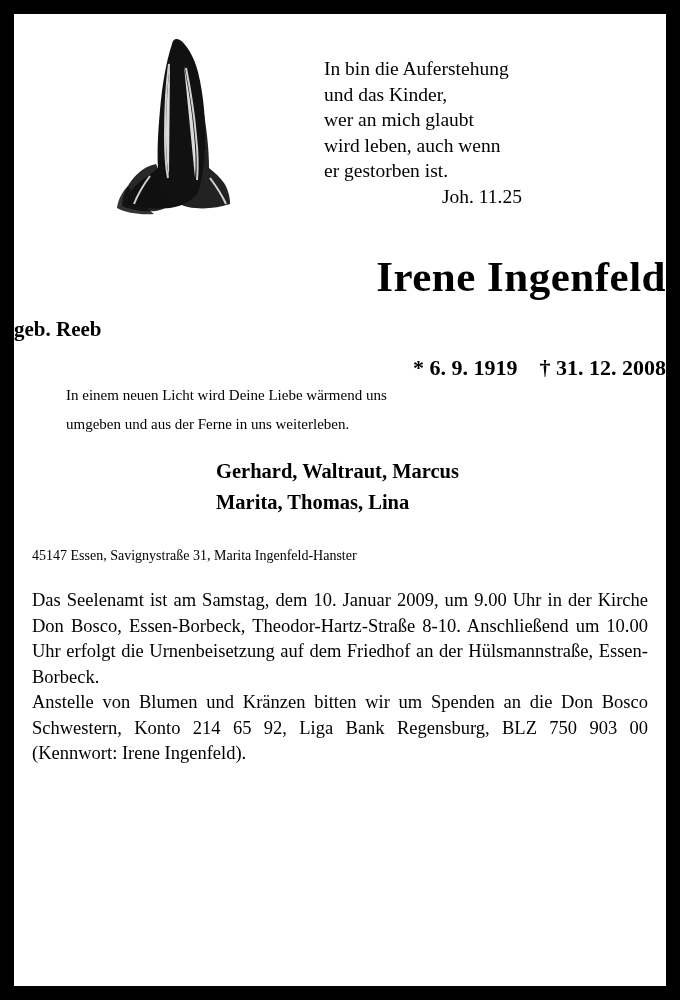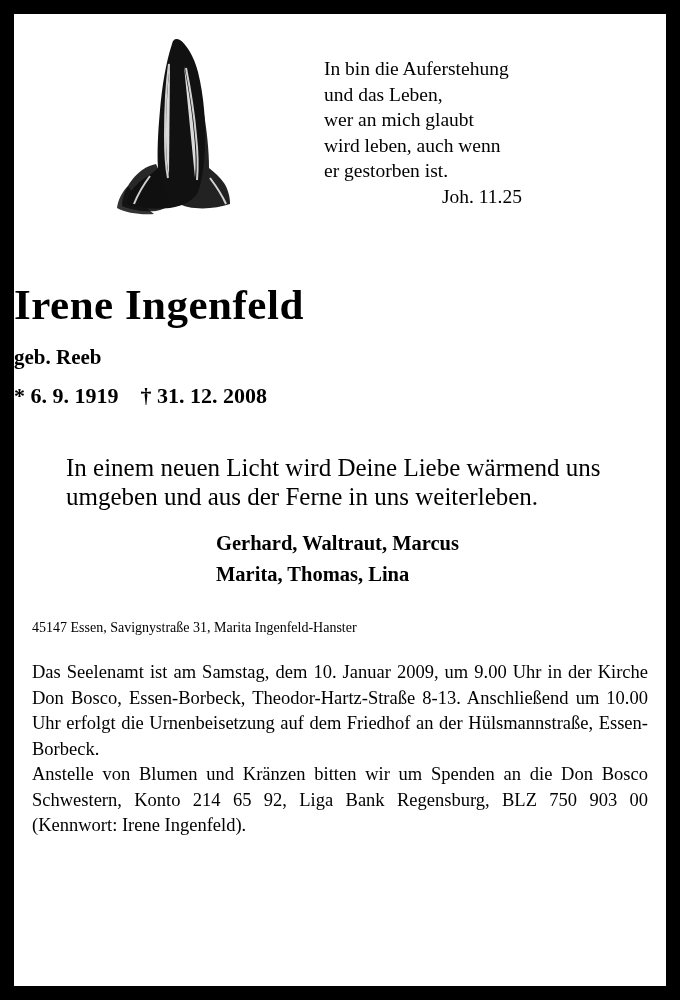--- a/index.html
+++ b/index.html
@@ -42,46 +42,45 @@
     font-size: 19.5px;
     line-height: 25.5px;
     text-align: left;
   }
   .verse .ref {
     display: block;
     text-align: center;
     padding-right: 4px;
   }
   .name {
-    text-align: left;
+    text-align: right;
     font-size: 43px;
     font-weight: bold;
     letter-spacing: 0.5px;
-    margin-top: 44px;
+    margin-top: 16px;
   }
   .born-name {
     text-align: left;
     font-size: 21px;
     font-weight: bold;
     margin-top: 16px;
   }
   .dates {
-    text-align: left;
+    text-align: right;
     font-size: 22px;
     font-weight: bold;
     margin-top: 13px;
   }
   .dates .gap {
     display: inline-block;
     width: 22px;
   }
   .poem {
-    margin-top: 44px;
     padding: 0 25px 0 52px;
-    font-size: 25px;
+    font-size: 15px;
     line-height: 29px;
     text-align: justify;
   }
   .poem .last {
     text-align: left;
   }
   .family-block {
     margin-top: 38px;
     padding-left: 202px;
     font-size: 20.5px;
@@ -133,21 +132,21 @@
           <path d="M59 28 C56 50 55 76 55 100 C55 118 56 132 58 142"></path>
           <path d="M76 32 C80 52 84 76 86 100 C88 118 88 132 87 144"></path>
           <path d="M40 140 C34 148 28 158 24 168"></path>
           <path d="M100 142 C106 150 112 159 116 168"></path>
         </g>
       </svg>
     </div>
 
     <div class="verse">
       <span>In bin die Auferstehung</span><br>
-      <span>und das Leben,</span><br>
+      <span>und das Kinder,</span><br>
       <span>wer an mich glaubt</span><br>
       <span>wird leben, auch wenn</span><br>
       <span>er gestorben ist.</span>
       <span class="ref">Joh. 11.25</span>
     </div>
   </div>
 
   <div class="name">Irene Ingenfeld</div>
   <div class="born-name">geb. Reeb</div>
 
@@ -162,17 +161,17 @@
 
 
   <div class="family-names">
     <div>Gerhard, Waltraut, Marcus</div>
     <div>Marita, Thomas, Lina</div>
   </div>
 
   <div class="address">45147 Essen, Savignystraße 31, Marita Ingenfeld-Hanster</div>
 
   <div class="service">
-    <p>Das Seelenamt ist am Samstag, dem 10. Januar 2009, um 9.00 Uhr in der Kirche Don Bosco, Essen-Borbeck, Theodor-Hartz-Straße 8-13. Anschließend um 10.00 Uhr erfolgt die Urnenbeisetzung auf dem Friedhof an der Hülsmannstraße, Essen-Borbeck.</p>
+    <p>Das Seelenamt ist am Samstag, dem 10. Januar 2009, um 9.00 Uhr in der Kirche Don Bosco, Essen-Borbeck, Theodor-Hartz-Straße 8-10. Anschließend um 10.00 Uhr erfolgt die Urnenbeisetzung auf dem Friedhof an der Hülsmannstraße, Essen-Borbeck.</p>
     <p>Anstelle von Blumen und Kränzen bitten wir um Spenden an die Don Bosco Schwestern, Konto 214 65 92, Liga Bank Regensburg, BLZ 750 903 00 (Kennwort: Irene Ingenfeld).</p>
   </div>
 
 </div>
 
 </body></html>

